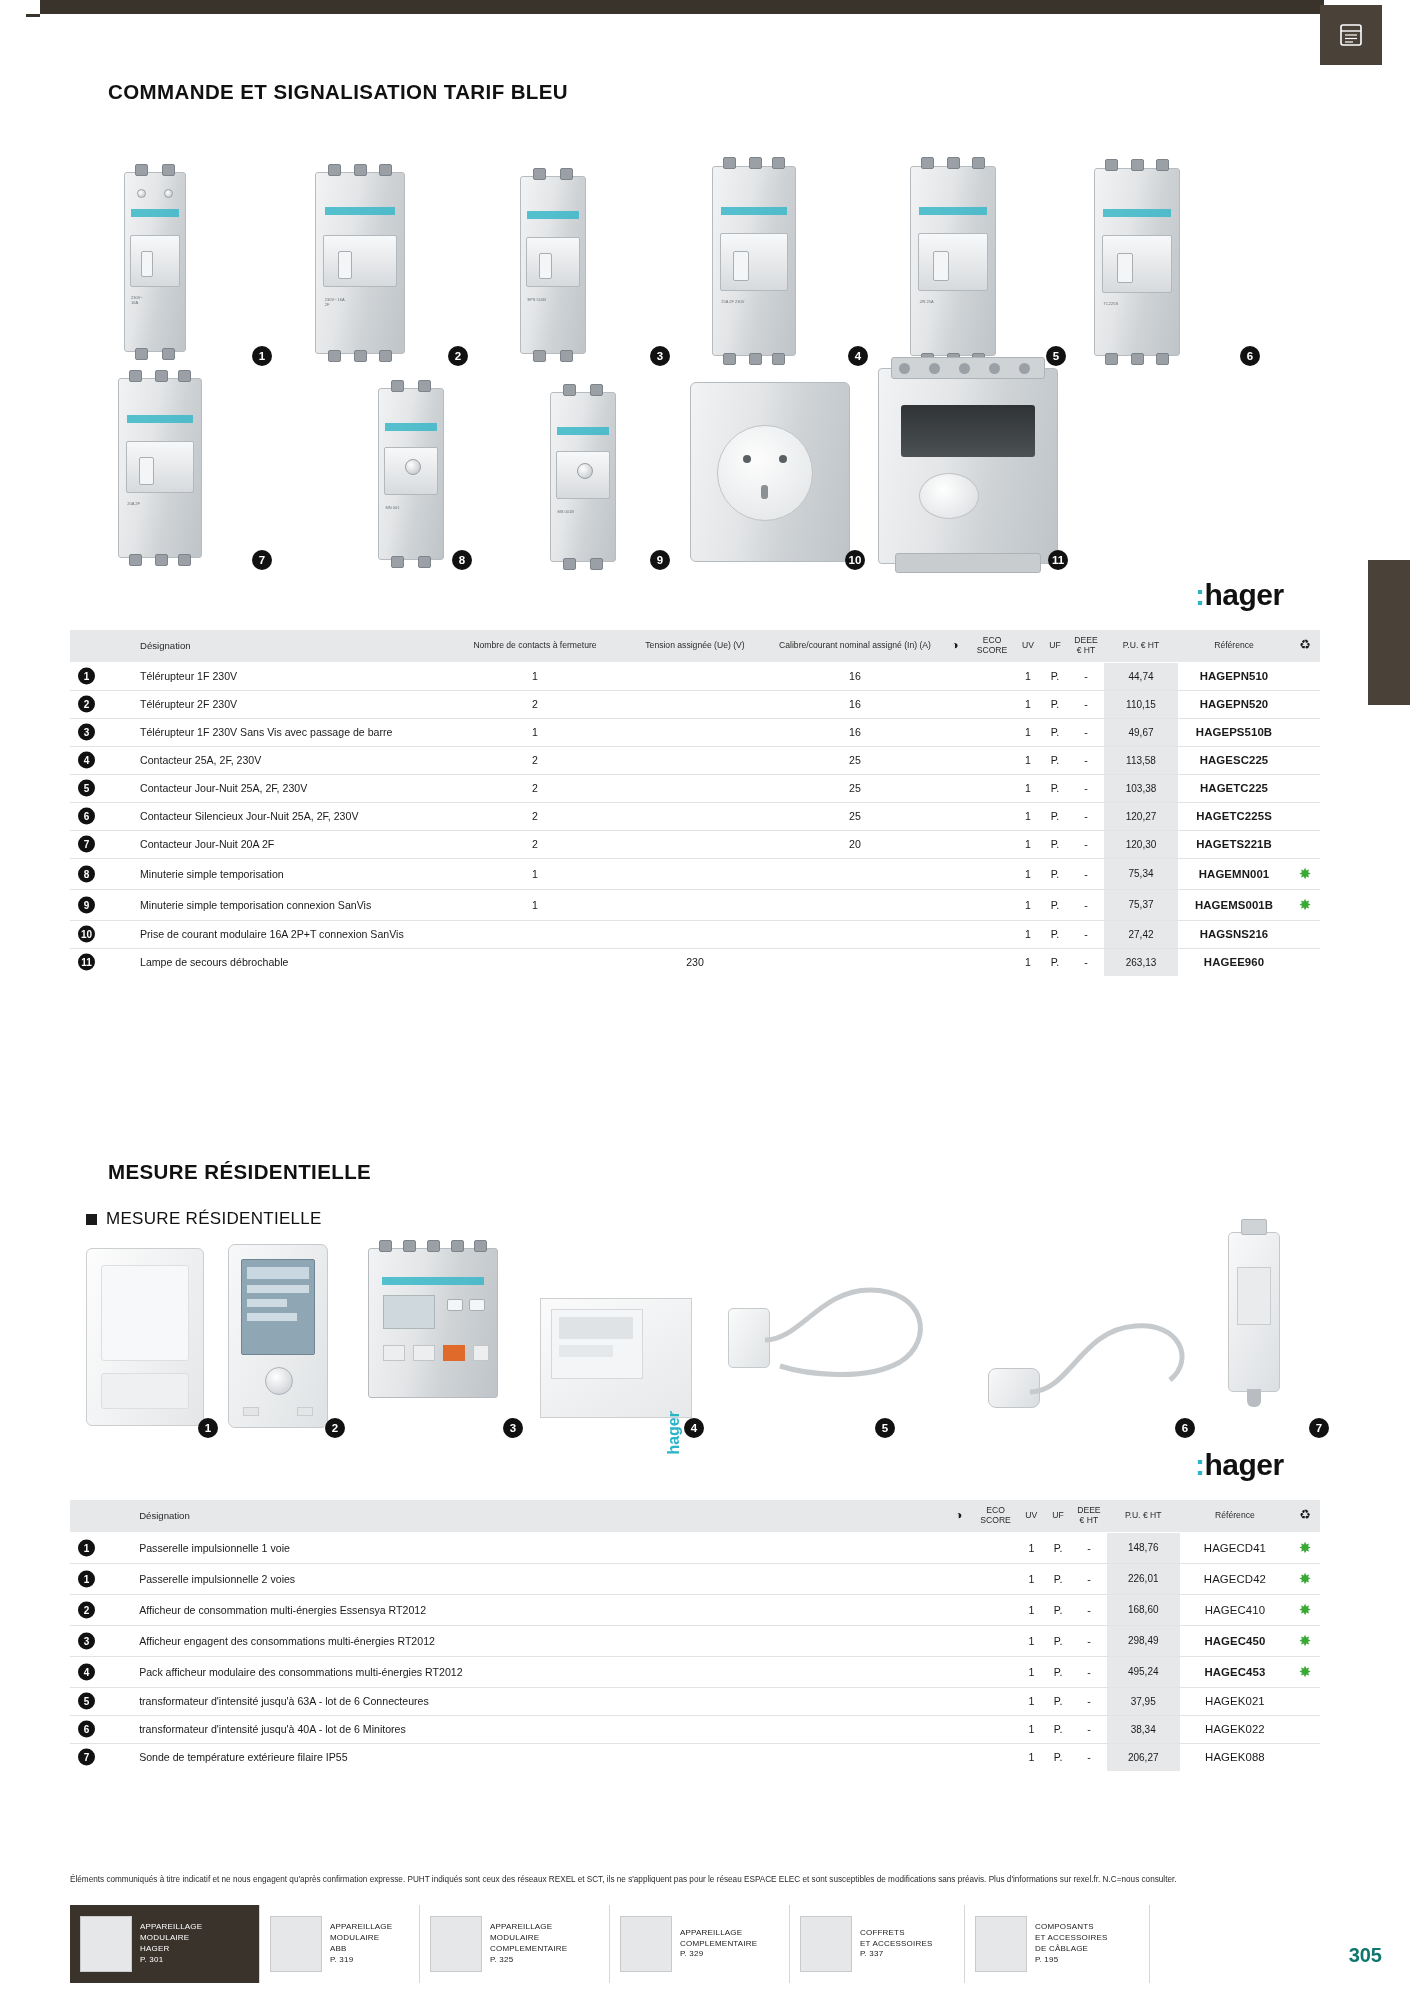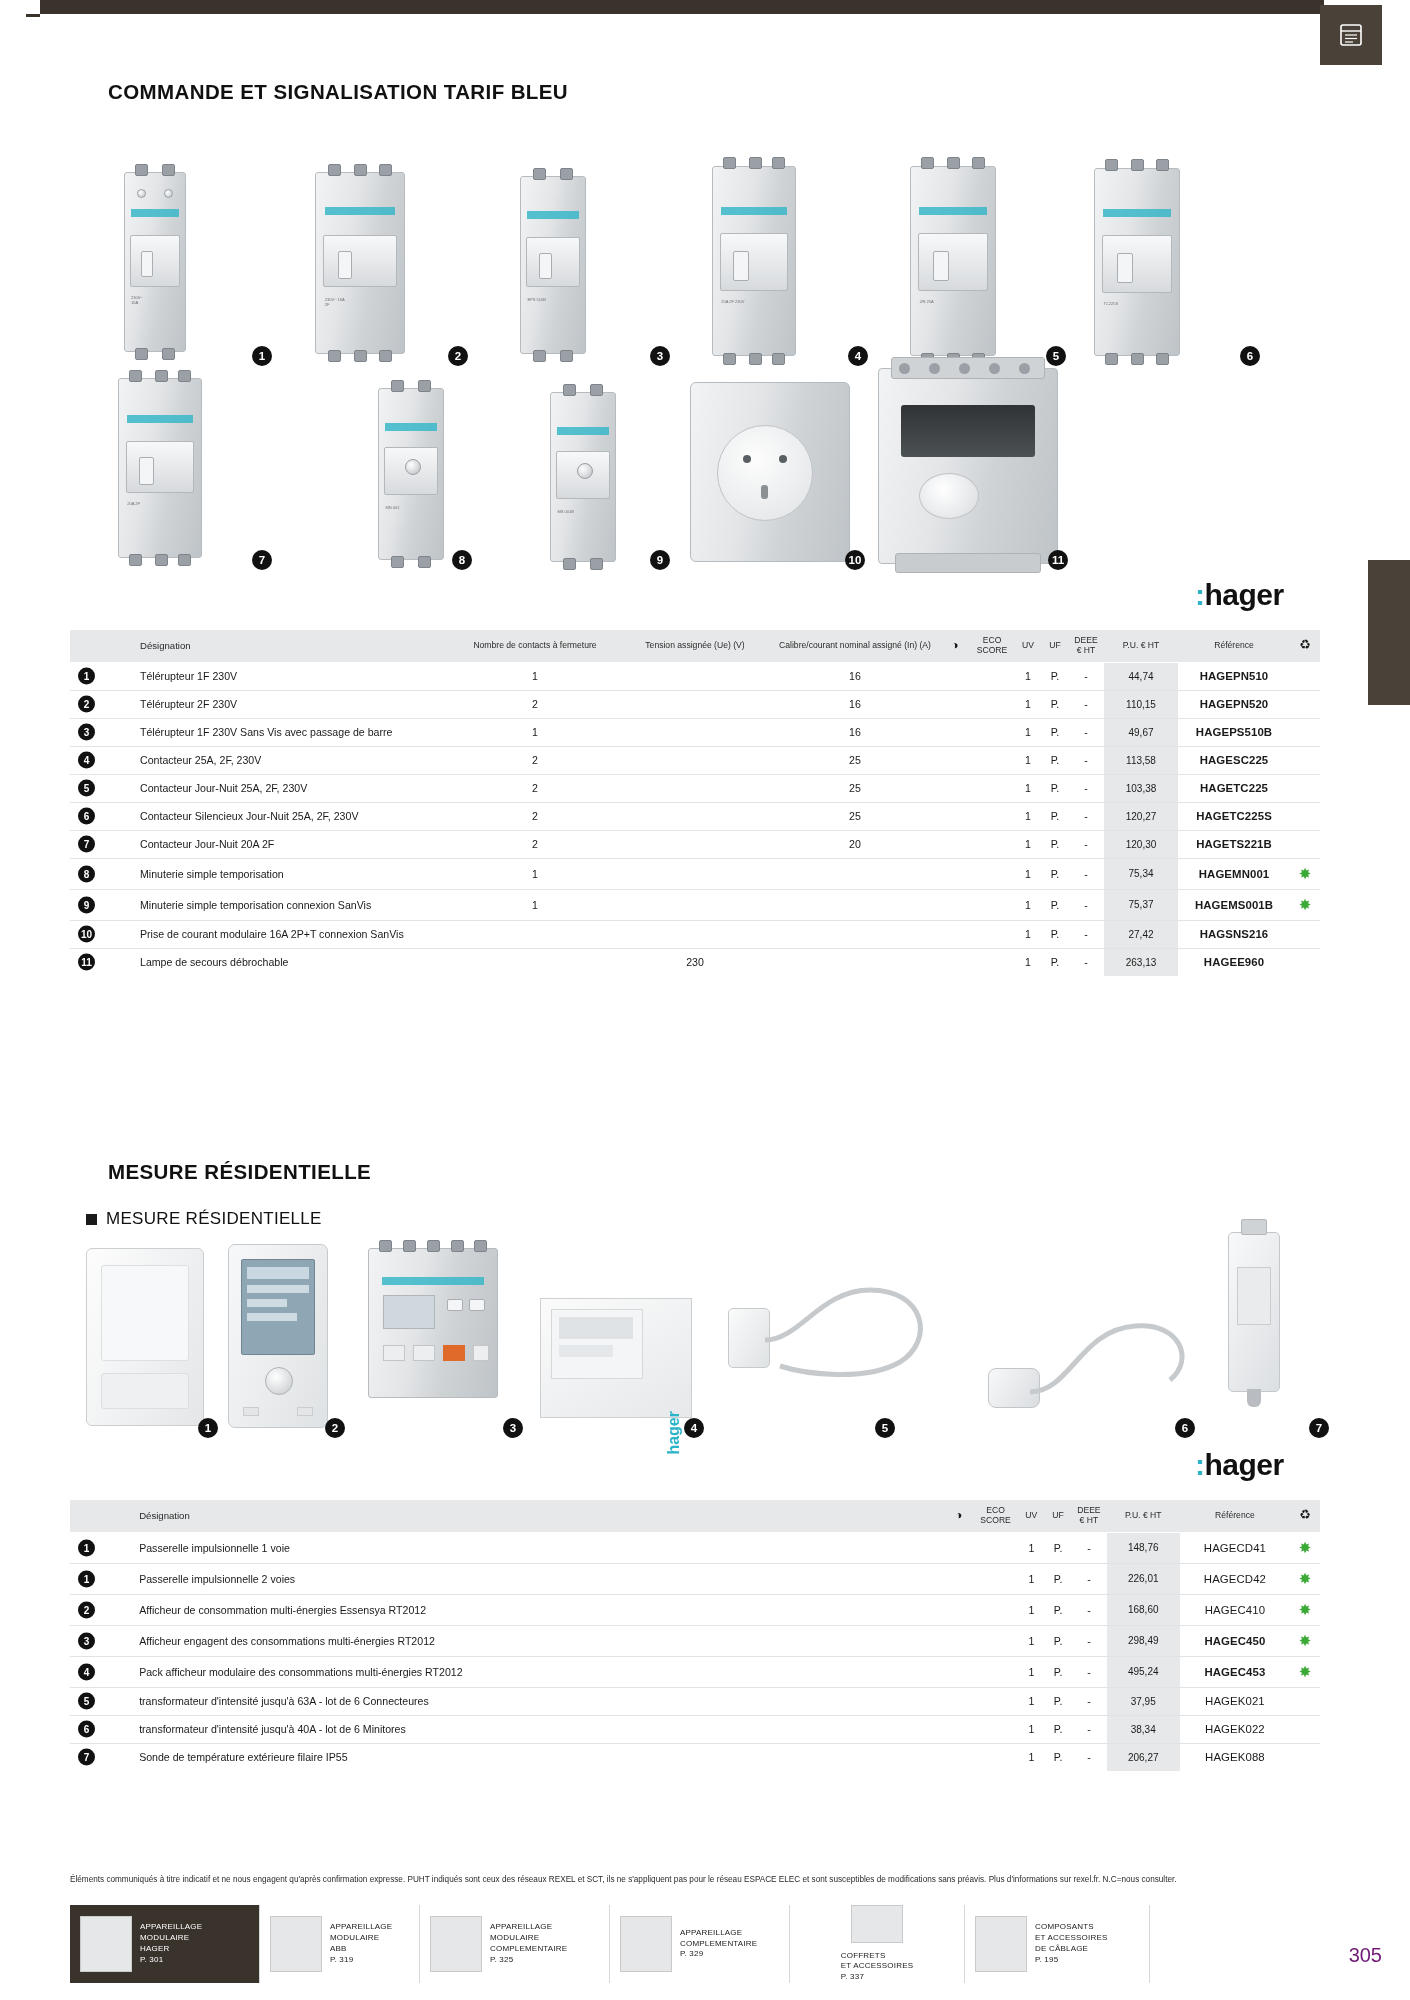--- a/index.html
+++ b/index.html
@@ -132,21 +132,21 @@
     border-right:1px solid #d6d7d8; padding:0 10px; position:relative;
   }
   .fb-item.first { background:#3a332c; color:#fff; }
   .fb-thumb {
     width:52px; height:56px; background:#e6e7e8; border:1px solid #c8cacb;
     display:block; position:relative; overflow:hidden;
   }
   .fb-txt { font-size:8px; line-height:1.35; letter-spacing:.2px; }
   .fb-txt .p { display:block; }
   .pagenum {
-    position:absolute; right:28px; top:1944px; font-size:20px; font-weight:normal; color:#701a75;
+    position:absolute; right:28px; top:1944px; font-size:20px; font-weight:bold; color:#0f766e;
   }
 </style>
 </head>
 <body>
 
 <div class="page">
 
   <div class="topbar"></div>
   <div class="topbar-dash"></div>
   <div class="tab-right">
@@ -792,21 +792,21 @@
       </div>
       <div class="fb-item" style="width: 180px;">
         <span class="fb-thumb"></span>
         <span class="fb-txt">
           <span class="p">APPAREILLAGE</span>
           <span class="p">COMPLEMENTAIRE</span>
           <span class="p"></span>
           <span class="p">P. 329</span>
         </span>
       </div>
-      <div class="fb-item" style="width: 175px; flex-direction: column;">
+      <div class="fb-item" style="width: 175px;">
         <span class="fb-thumb"></span>
         <span class="fb-txt">
           <span class="p">COFFRETS</span>
           <span class="p">ET ACCESSOIRES</span>
           <span class="p"></span>
           <span class="p">P. 337</span>
         </span>
       </div>
       <div class="fb-item" style="width: 185px;">
         <span class="fb-thumb"></span>

